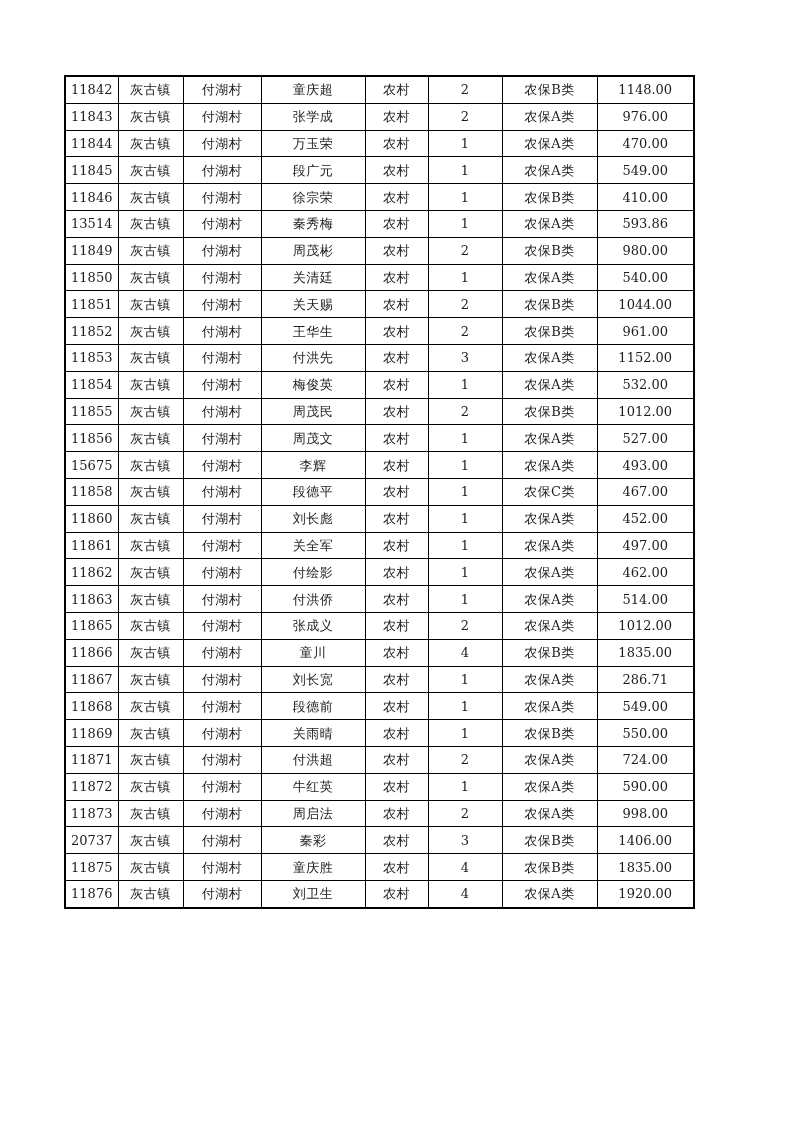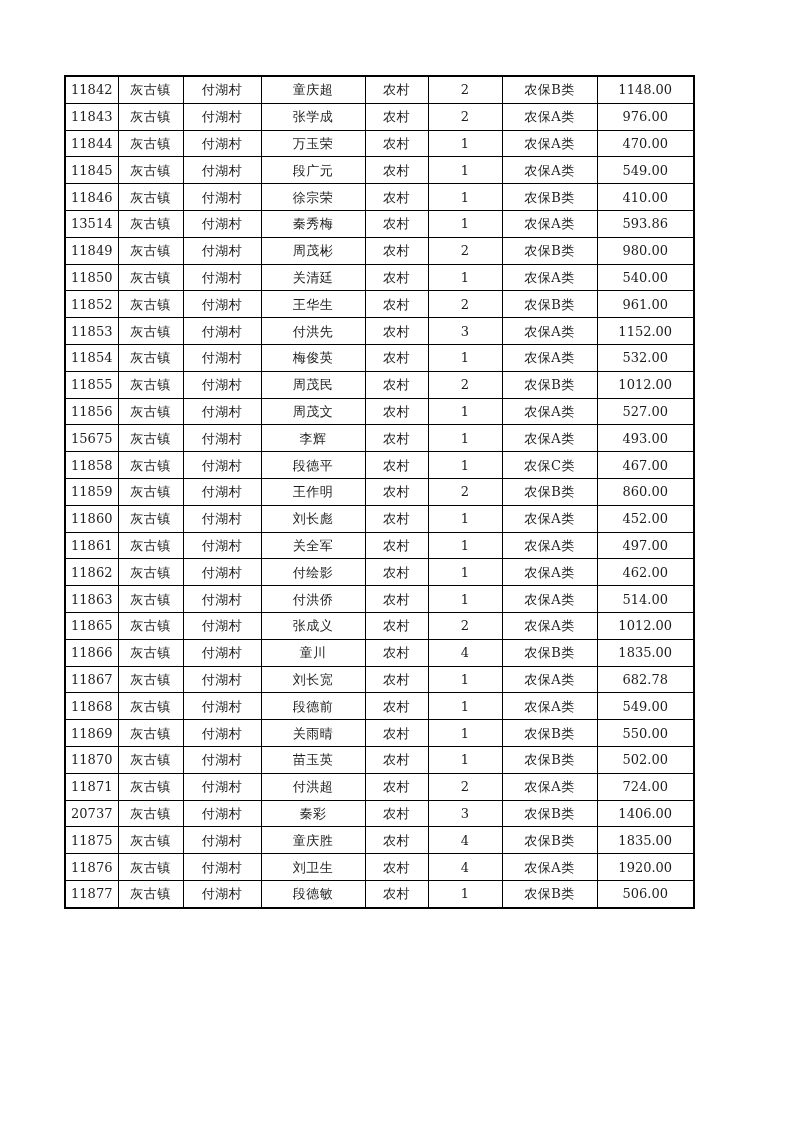--- a/index.html
+++ b/index.html
@@ -131,20 +131,30 @@
           <td class="num">11850</td>
           <td>灰古镇</td>
           <td>付湖村</td>
           <td>关清廷</td>
           <td>农村</td>
           <td class="num">1</td>
           <td>农保A类</td>
           <td class="num">540.00</td>
         </tr>
         <tr>
+          <td class="num">11851</td>
+          <td>灰古镇</td>
+          <td>付湖村</td>
+          <td>关天赐</td>
+          <td>农村</td>
+          <td class="num">2</td>
+          <td>农保B类</td>
+          <td class="num">1044.00</td>
+        </tr>
+        <tr>
           <td class="num">11852</td>
           <td>灰古镇</td>
           <td>付湖村</td>
           <td>王华生</td>
           <td>农村</td>
           <td class="num">2</td>
           <td>农保B类</td>
           <td class="num">961.00</td>
         </tr>
         <tr>
@@ -201,30 +211,20 @@
           <td class="num">11858</td>
           <td>灰古镇</td>
           <td>付湖村</td>
           <td>段德平</td>
           <td>农村</td>
           <td class="num">1</td>
           <td>农保C类</td>
           <td class="num">467.00</td>
         </tr>
         <tr>
-          <td class="num">11859</td>
-          <td>灰古镇</td>
-          <td>付湖村</td>
-          <td>王作明</td>
-          <td>农村</td>
-          <td class="num">2</td>
-          <td>农保B类</td>
-          <td class="num">860.00</td>
-        </tr>
-        <tr>
           <td class="num">11860</td>
           <td>灰古镇</td>
           <td>付湖村</td>
           <td>刘长彪</td>
           <td>农村</td>
           <td class="num">1</td>
           <td>农保A类</td>
           <td class="num">452.00</td>
         </tr>
         <tr>
@@ -278,21 +278,21 @@
           <td class="num">1835.00</td>
         </tr>
         <tr>
           <td class="num">11867</td>
           <td>灰古镇</td>
           <td>付湖村</td>
           <td>刘长宽</td>
           <td>农村</td>
           <td class="num">1</td>
           <td>农保A类</td>
-          <td class="num">682.78</td>
+          <td class="num">286.71</td>
         </tr>
         <tr>
           <td class="num">11868</td>
           <td>灰古镇</td>
           <td>付湖村</td>
           <td>段德前</td>
           <td>农村</td>
           <td class="num">1</td>
           <td>农保A类</td>
           <td class="num">549.00</td>
@@ -301,40 +301,50 @@
           <td class="num">11869</td>
           <td>灰古镇</td>
           <td>付湖村</td>
           <td>关雨晴</td>
           <td>农村</td>
           <td class="num">1</td>
           <td>农保B类</td>
           <td class="num">550.00</td>
         </tr>
         <tr>
-          <td class="num">11870</td>
-          <td>灰古镇</td>
-          <td>付湖村</td>
-          <td>苗玉英</td>
-          <td>农村</td>
-          <td class="num">1</td>
-          <td>农保B类</td>
-          <td class="num">502.00</td>
-        </tr>
-        <tr>
           <td class="num">11871</td>
           <td>灰古镇</td>
           <td>付湖村</td>
           <td>付洪超</td>
           <td>农村</td>
           <td class="num">2</td>
           <td>农保A类</td>
           <td class="num">724.00</td>
         </tr>
         <tr>
+          <td class="num">11872</td>
+          <td>灰古镇</td>
+          <td>付湖村</td>
+          <td>牛红英</td>
+          <td>农村</td>
+          <td class="num">1</td>
+          <td>农保A类</td>
+          <td class="num">590.00</td>
+        </tr>
+        <tr>
+          <td class="num">11873</td>
+          <td>灰古镇</td>
+          <td>付湖村</td>
+          <td>周启法</td>
+          <td>农村</td>
+          <td class="num">2</td>
+          <td>农保A类</td>
+          <td class="num">998.00</td>
+        </tr>
+        <tr>
           <td class="num">20737</td>
           <td>灰古镇</td>
           <td>付湖村</td>
           <td>秦彩</td>
           <td>农村</td>
           <td class="num">3</td>
           <td>农保B类</td>
           <td class="num">1406.00</td>
         </tr>
         <tr>
@@ -349,26 +359,16 @@
         </tr>
         <tr>
           <td class="num">11876</td>
           <td>灰古镇</td>
           <td>付湖村</td>
           <td>刘卫生</td>
           <td>农村</td>
           <td class="num">4</td>
           <td>农保A类</td>
           <td class="num">1920.00</td>
-        </tr>
-        <tr>
-          <td class="num">11877</td>
-          <td>灰古镇</td>
-          <td>付湖村</td>
-          <td>段德敏</td>
-          <td>农村</td>
-          <td class="num">1</td>
-          <td>农保B类</td>
-          <td class="num">506.00</td>
         </tr>
       </tbody>
   </table>
 </div>
 
 </body></html>

